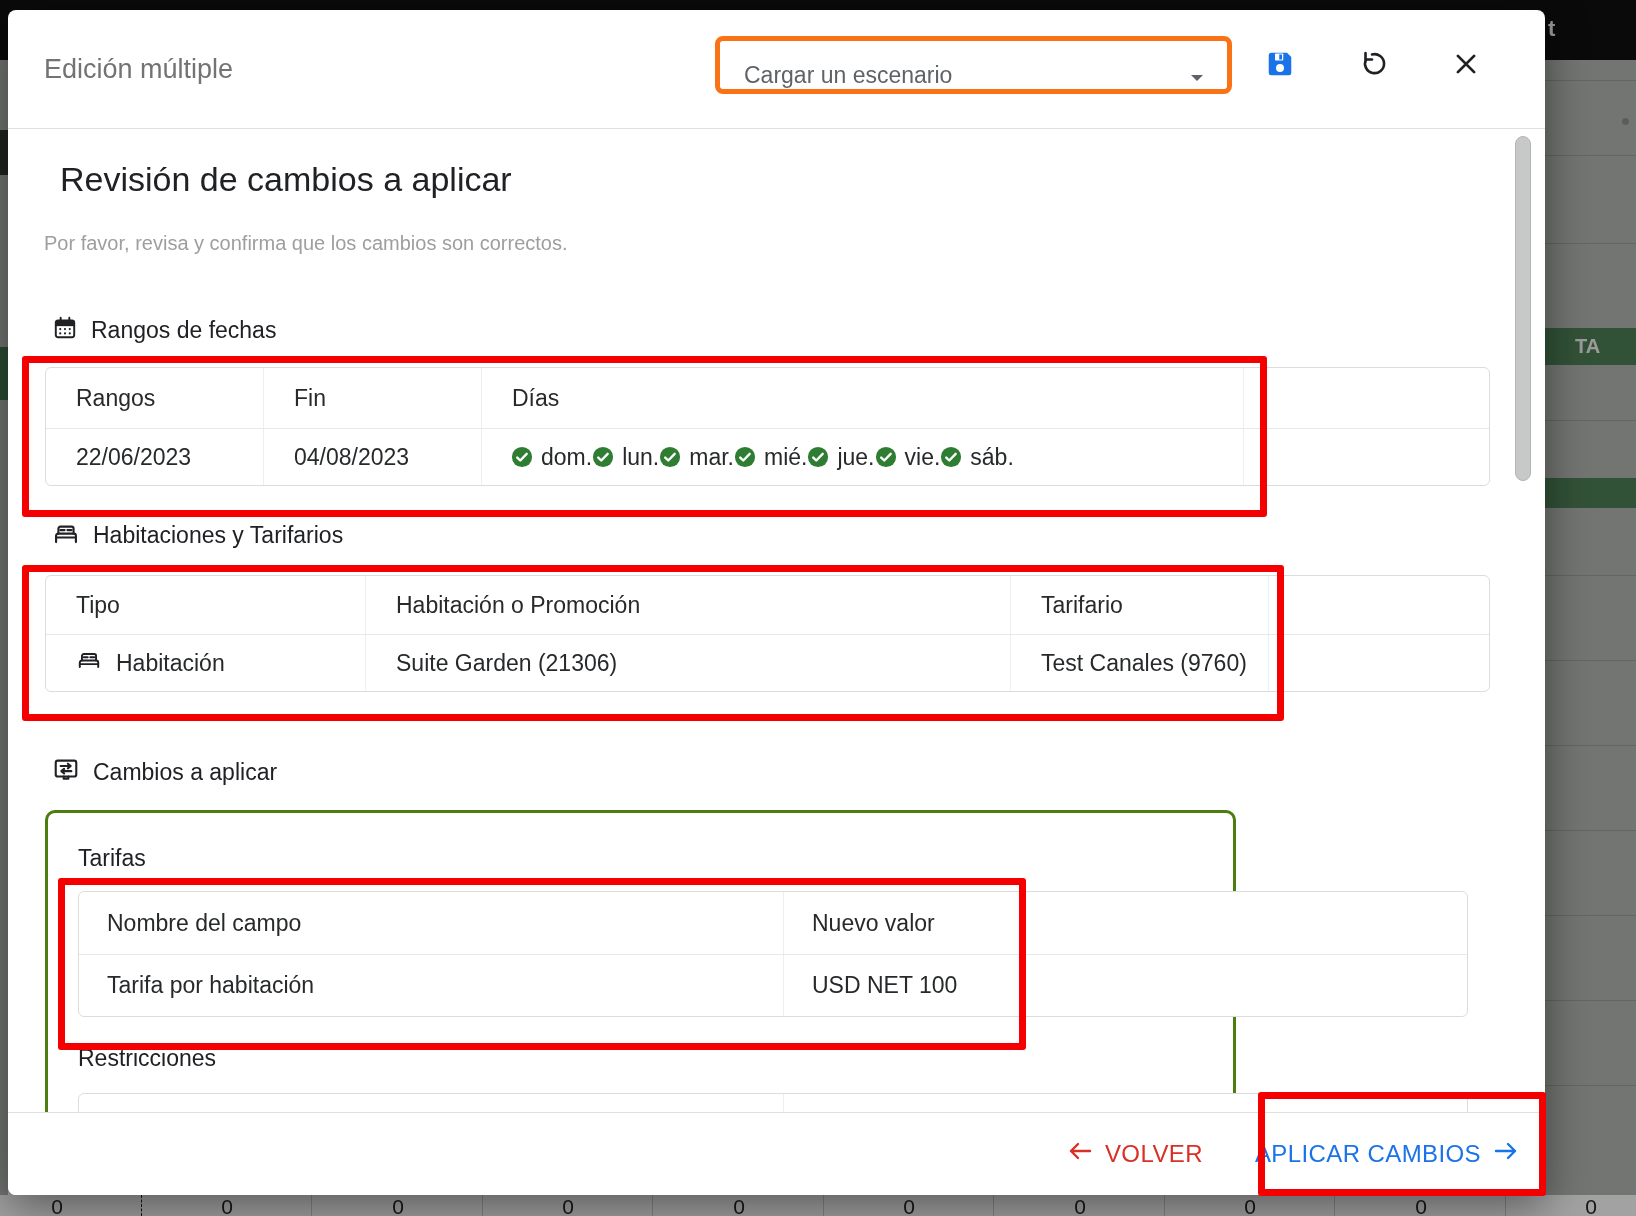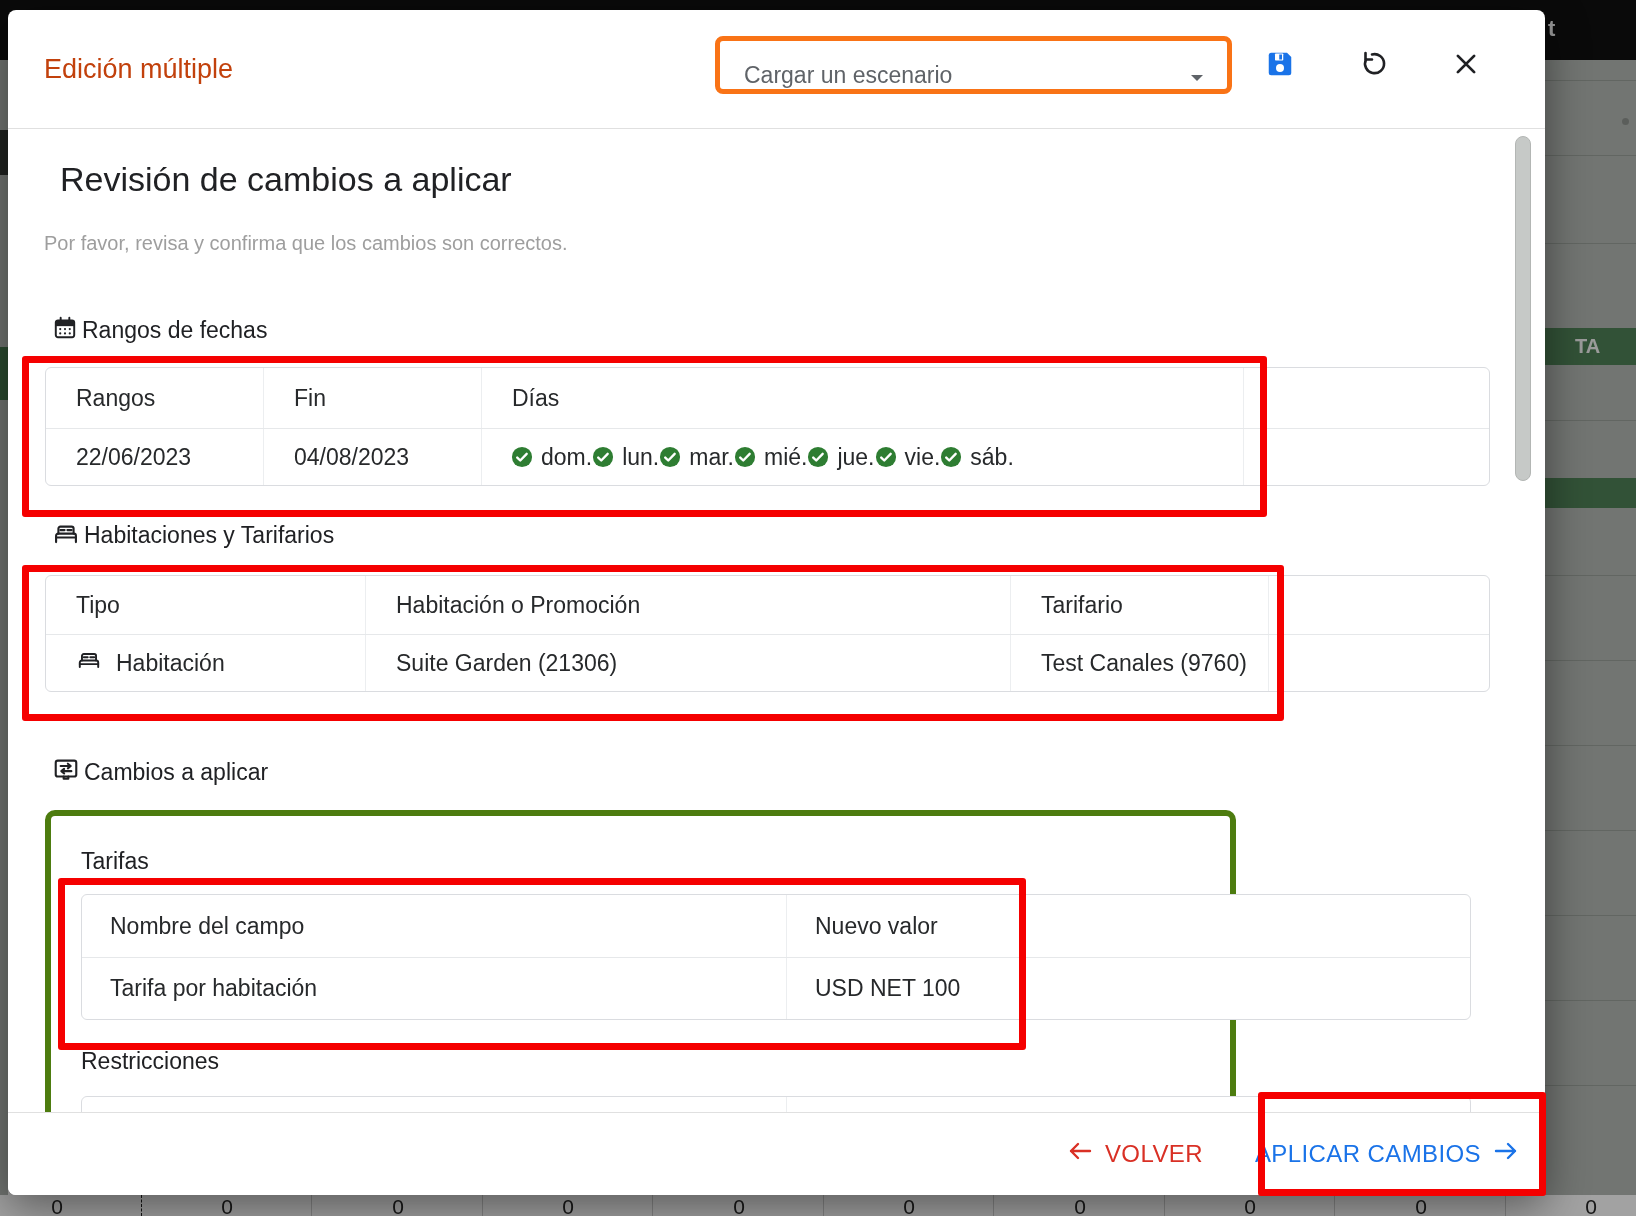--- a/index.html
+++ b/index.html
@@ -18,43 +18,43 @@
   .bg-right-col .dot{position:absolute;left:77px;top:58px;width:7px;height:7px;border-radius:50%;background:#8d928d;}
   .bg-bottom-row{position:absolute;left:0;top:1195px;width:1636px;height:21px;background:#ffffff;}
   .bg-bottom-row .zero{position:absolute;top:0;width:20px;text-align:center;font-size:21px;color:#222;}
   .bg-bottom-row .sep{position:absolute;top:0;width:0;height:21px;border-left:1px solid #cfcfcf;}
   .bg-bottom-row .sep.dashed{border-left:1px dashed #1b1b1b;}
   
   .backdrop{position:absolute;left:0;top:0;width:1636px;height:1216px;background:rgba(10,10,10,0.38);}
   
   .modal{position:absolute;left:8px;top:10px;width:1537px;height:1185px;background:#fff;border-radius:8px;
     box-shadow:0 12px 44px rgba(0,0,0,0.45);overflow:hidden;}
-  .m-title{position:absolute;left:36px;top:44px;font-size:27px;color:#c2410c;}
+  .m-title{position:absolute;left:36px;top:44px;font-size:27px;color:#737373;}
   .dropdown{position:absolute;left:707px;top:26px;width:517px;height:58px;border:5px solid #f97316;border-radius:8px;
     display:flex;align-items:flex-end;box-sizing:border-box;padding:0 20px 0 24px;cursor:pointer;background:#fff;}
   .dropdown .dd-text{flex:1;font-size:23px;color:#5f6368;}
   .hdr-icon{position:absolute;top:39px;width:30px;height:30px;cursor:pointer;}
   .hdr-divider{position:absolute;left:0;top:118px;width:1537px;height:0;border-top:1px solid #e0e0e0;}
   .scroll-thumb{position:absolute;left:1507px;top:126px;width:16px;height:345px;border-radius:9px;background:#c6c9c7;border:1px solid #b3b6b4;box-sizing:border-box;}
   
   .h2{position:absolute;left:52px;top:150px;font-size:34px;color:#202124;}
   .sub{position:absolute;left:36px;top:222px;font-size:20px;color:#9e9e9e;}
-  .section{position:absolute;left:44px;height:28px;display:flex;align-items:center;gap:4px;}
+  .section{position:absolute;left:44px;height:28px;display:flex;align-items:center;gap:13px;}
   .section .s-label{font-size:23px;color:#202124;}
   
   .tbl{position:absolute;background:#fff;border:1px solid #dadce0;border-radius:6px;box-sizing:border-box;overflow:hidden;}
   .trow{display:flex;}
   .trow.hdr{border-bottom:1px solid #e6e8ea;}
   .cell{display:flex;align-items:center;padding-left:30px;box-sizing:border-box;border-right:1px solid #eceef0;
     font-size:23px;color:#27292b;overflow:hidden;white-space:nowrap;}
   .cell:last-child{border-right:none;}
   .day-item{display:flex;align-items:center;gap:8px;}
   .day-item svg{display:block;}
   
-  .card{position:absolute;left:37px;top:800px;width:1191px;height:340px;border:6px solid #4d7c0f;border-radius:10px;box-sizing:border-box;background:#fff;}
+  .card{position:absolute;left:37px;top:800px;width:1191px;height:340px;border:3px solid #4d7c0f;border-radius:10px;box-sizing:border-box;background:#fff;}
   .card .c-label{position:absolute;left:30px;font-size:23px;color:#202124;}
   
   .m-footer{position:absolute;left:0;top:1102px;width:1537px;height:83px;background:#fff;border-top:1px solid #e0e0e0;
     display:flex;align-items:center;justify-content:flex-end;gap:32px;padding-right:16px;box-sizing:border-box;}
   .f-btn{display:flex;align-items:center;gap:12px;font-size:24px;letter-spacing:0.4px;cursor:pointer;background:none;border:none;padding:6px 10px;font-family:inherit;}
   .f-btn.back{color:#d93025;}
   .f-btn.apply{color:#1a73e8;}
   
   .anno{position:absolute;border:7px solid #f50000;border-radius:3px;z-index:60;pointer-events:none;}
   .anno.r1{left:22px;top:356px;width:1231px;height:147px;}

